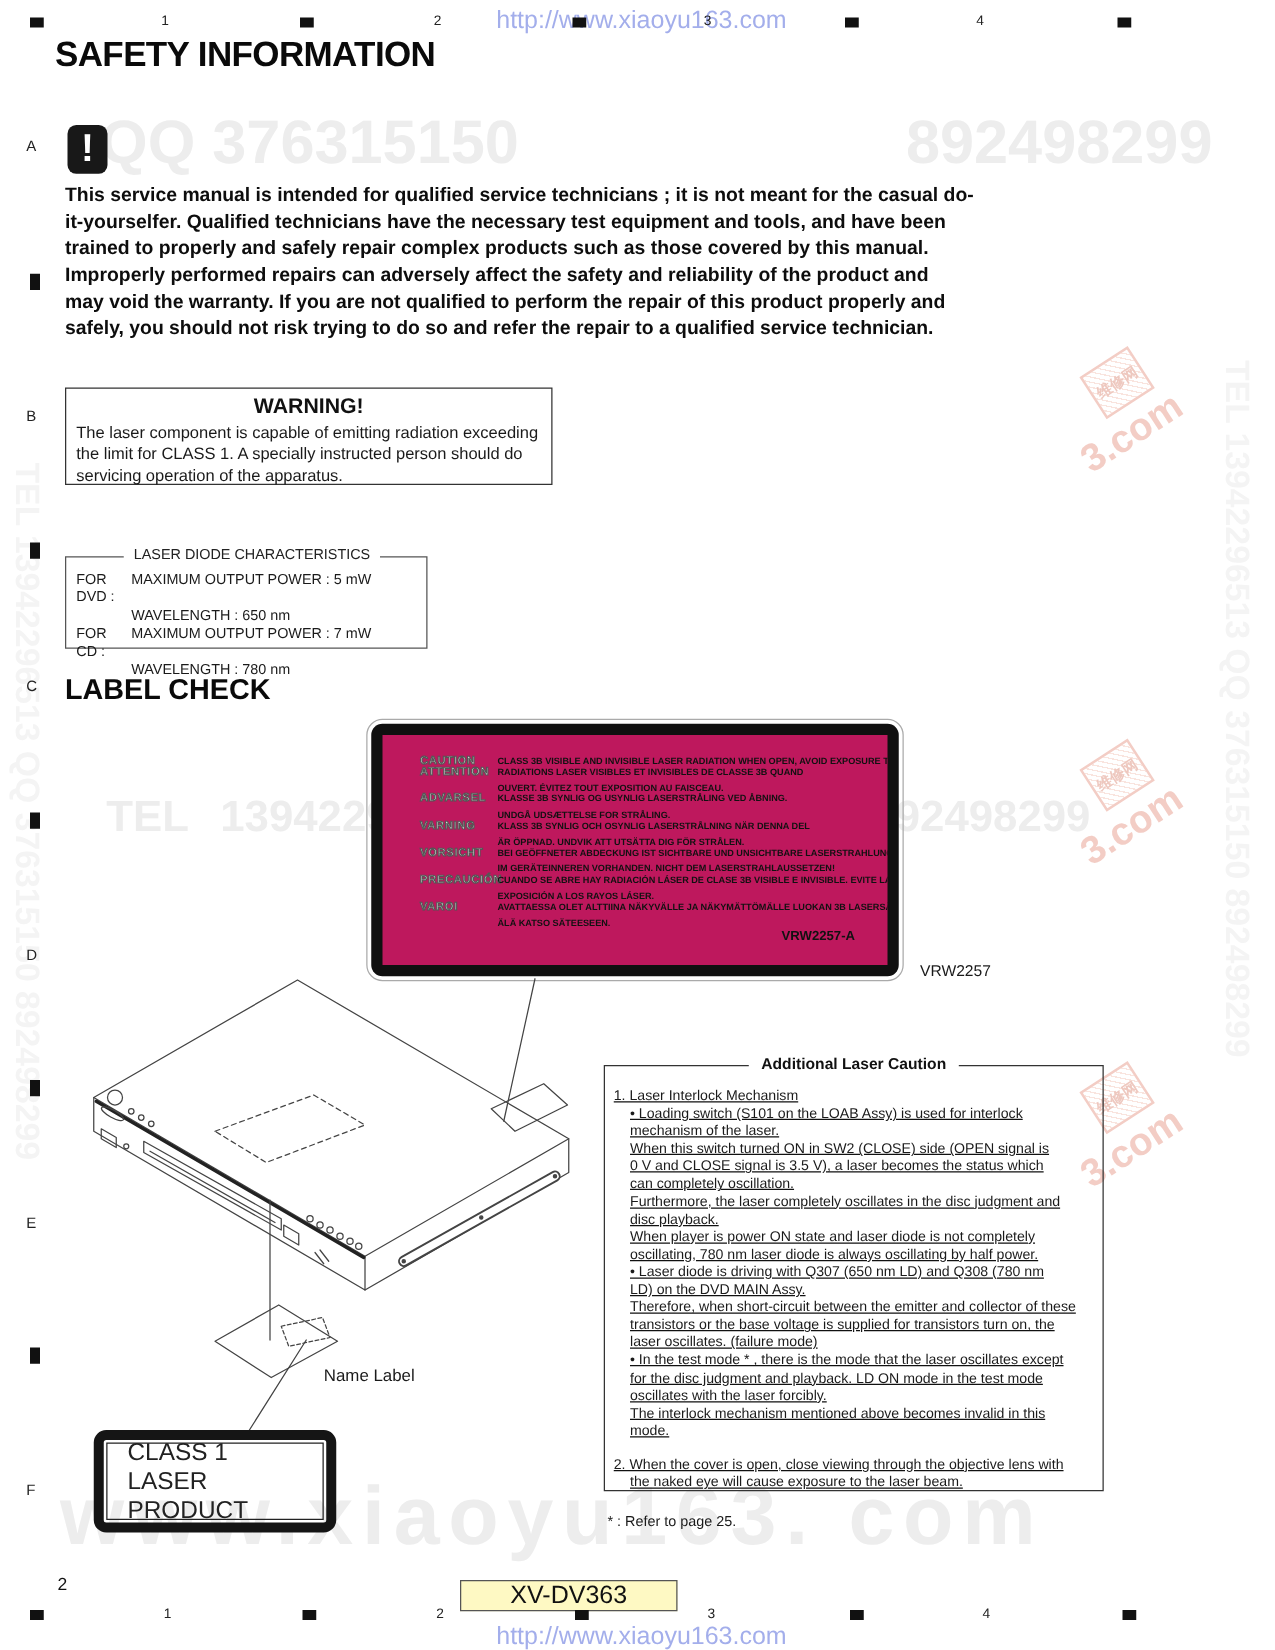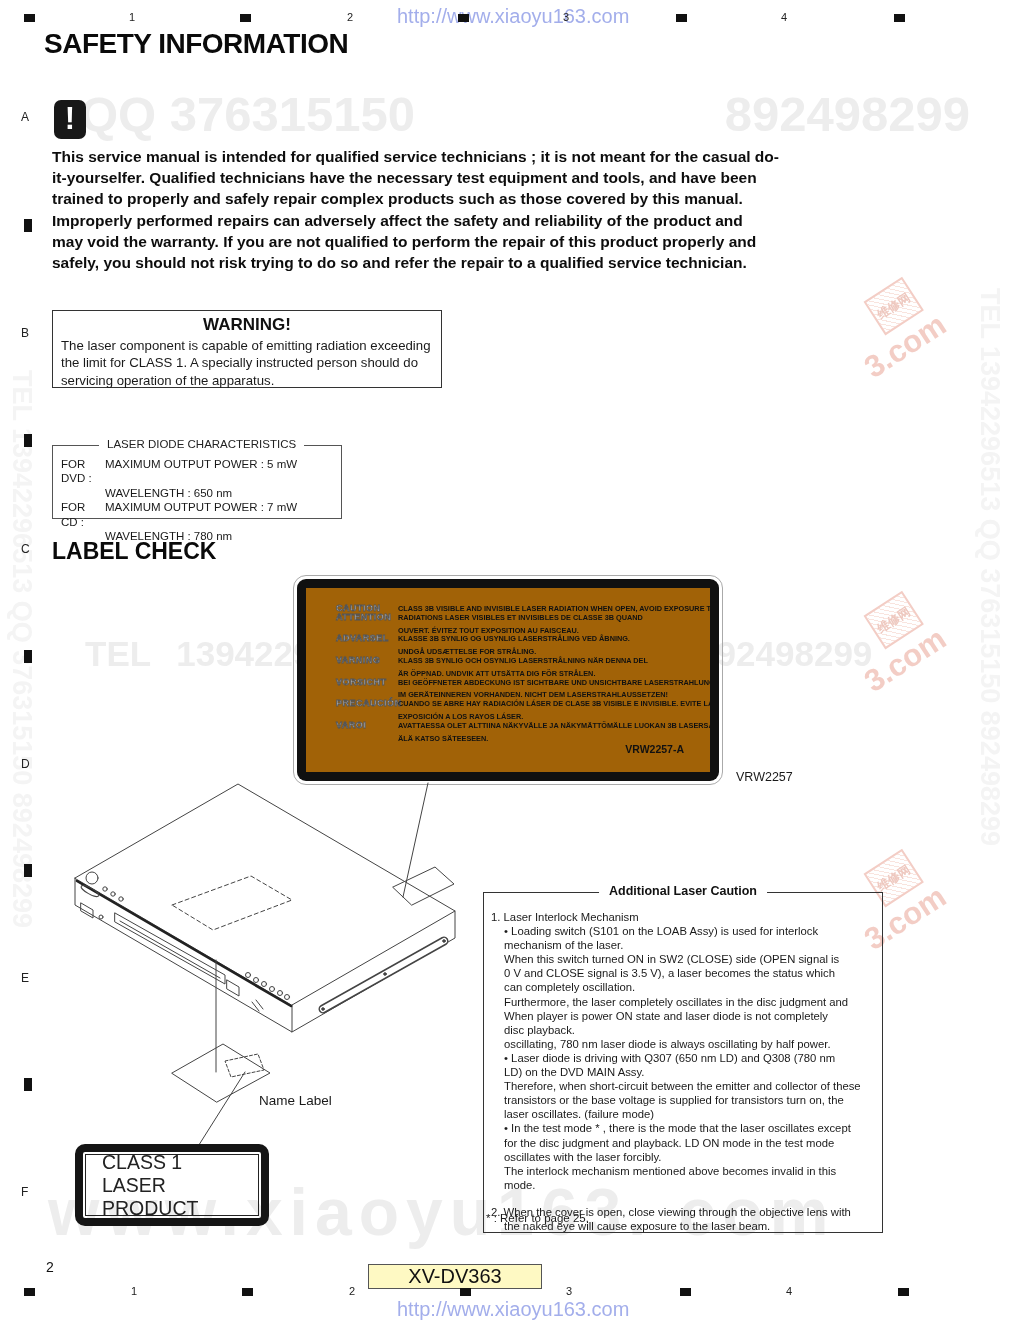--- a/index.html
+++ b/index.html
@@ -39,38 +39,38 @@
   #laserbox{left:52px;top:445px;width:288px;height:72px;border:1px solid #555;z-index:2;}
   #laserbox .lb-title{position:absolute;left:46px;top:-8px;background:#fff;padding:0 8px;
      font-size:11.5px;color:#222;white-space:nowrap;}
   .lb-row{display:flex;font-size:11.5px;line-height:14.4px;color:#1a1a1a;}
   .lb-label{width:44px;margin-left:8px;flex:none;}
   
   #labelcheck-title{left:52px;top:538px;font-size:23px;font-weight:bold;color:#0a0a0a;z-index:2;}
   #cl-outer{left:293px;top:575px;width:430px;height:210px;border:1px solid #aaa;border-radius:13px;
      padding:3px;box-sizing:border-box;z-index:2;background:transparent;}
   #cl-black{background:#101010;border-radius:9px;width:100%;height:100%;box-sizing:border-box;padding:9px;}
-  #cl-white{background:#a16207;width:100%;height:100%;box-sizing:border-box;padding:15px 8px 4px 30px;overflow:hidden;}
+  #cl-white{background:#be185d;width:100%;height:100%;box-sizing:border-box;padding:15px 8px 4px 30px;overflow:hidden;}
   .cl-row{display:flex;margin-bottom:-4px;}
   .cl-word{width:62px;flex:none;font-size:9px;font-weight:bold;color:#e6e6e6;
      -webkit-text-stroke:0.9px #555;letter-spacing:0.5px;}
   .cl-line{font-size:7.3px;font-weight:bold;line-height:12.8px;white-space:nowrap;color:#111;}
   #cl-code{text-align:right;font-size:10.5px;font-weight:bold;margin:2px 18px 0 0;}
   #vrw-out{left:736px;top:770px;font-size:12.5px;color:#1a1a1a;z-index:2;}
   
   #drawing{left:55px;top:775px;z-index:2;}
   #namelabel{left:259px;top:1093px;font-size:13.5px;color:#1a1a1a;z-index:2;}
   
   #class1{left:75px;top:1144px;width:194px;height:82px;border:8px solid #151515;border-radius:10px;
      box-sizing:border-box;padding:2px;z-index:2;}
   #class1 .inner{border:1.5px solid #222;width:100%;height:100%;box-sizing:border-box;
      display:flex;flex-direction:column;justify-content:center;padding-left:16px;}
   #class1 .inner div{font-size:19.5px;line-height:23px;color:#222;}
   
-  #alc{left:483px;top:892px;width:400px;height:341px;border:1.2px solid #333;z-index:2;box-sizing:border-box;}
+  #alc{left:483px;top:852px;width:400px;height:341px;border:1.2px solid #333;z-index:2;box-sizing:border-box;text-decoration:underline;}
   #alc .alc-title{position:absolute;left:50%;transform:translateX(-50%);top:-9px;background:#fff;
      padding:0 10px;font-size:12.5px;font-weight:bold;white-space:nowrap;}
   .alc-sec{margin:17px 6px 0 7px;font-size:11.3px;line-height:14.1px;color:#1a1a1a;}
   .alc-sec .tline{padding-left:13px;white-space:nowrap;}
   .alc-sec .tline:first-child{padding-left:0;}
   #alc-sec2{margin-top:13px;}
   #footnote{left:486px;top:1212px;font-size:11.5px;color:#1a1a1a;z-index:2;}
   
   #pagenum{left:46px;top:1259px;font-size:14px;color:#111;z-index:2;}
   #modelbox{left:368px;top:1264px;width:172px;height:23px;background:#fef9c3;border:1px solid #555;
@@ -283,22 +283,22 @@
   <div id="alc" class="abs">
     <div class="alc-title">Additional Laser Caution</div>
     <div class="alc-sec" id="alc-sec1">
         <div class="tline">1. Laser Interlock Mechanism</div>
         <div class="tline">• Loading switch (S101 on the LOAB Assy) is used for interlock</div>
         <div class="tline">mechanism of the laser.</div>
         <div class="tline">When this switch turned ON in SW2 (CLOSE) side (OPEN signal is</div>
         <div class="tline">0 V and CLOSE signal is 3.5 V), a laser becomes the status which</div>
         <div class="tline">can completely oscillation.</div>
         <div class="tline">Furthermore, the laser completely oscillates in the disc judgment and</div>
+        <div class="tline">disc playback.</div>
         <div class="tline">When player is power ON state and laser diode is not completely</div>
-        <div class="tline">disc playback.</div>
         <div class="tline">oscillating, 780 nm laser diode is always oscillating by half power.</div>
         <div class="tline">• Laser diode is driving with Q307 (650 nm LD) and Q308 (780 nm</div>
         <div class="tline">LD) on the DVD MAIN Assy.</div>
         <div class="tline">Therefore, when short-circuit between the emitter and collector of these</div>
         <div class="tline">transistors or the base voltage is supplied for transistors turn on, the</div>
         <div class="tline">laser oscillates. (failure mode)</div>
         <div class="tline">• In the test mode * , there is the mode that the laser oscillates except</div>
         <div class="tline">for the disc judgment and playback.  LD ON mode in the test mode</div>
         <div class="tline">oscillates with the laser forcibly.</div>
         <div class="tline">The interlock mechanism mentioned above becomes invalid in this</div>

